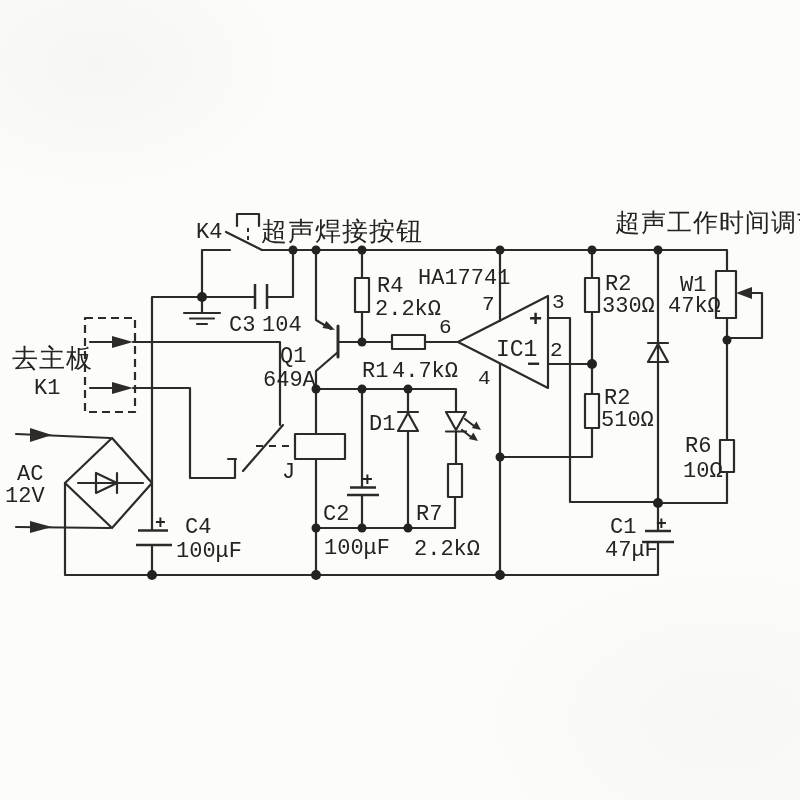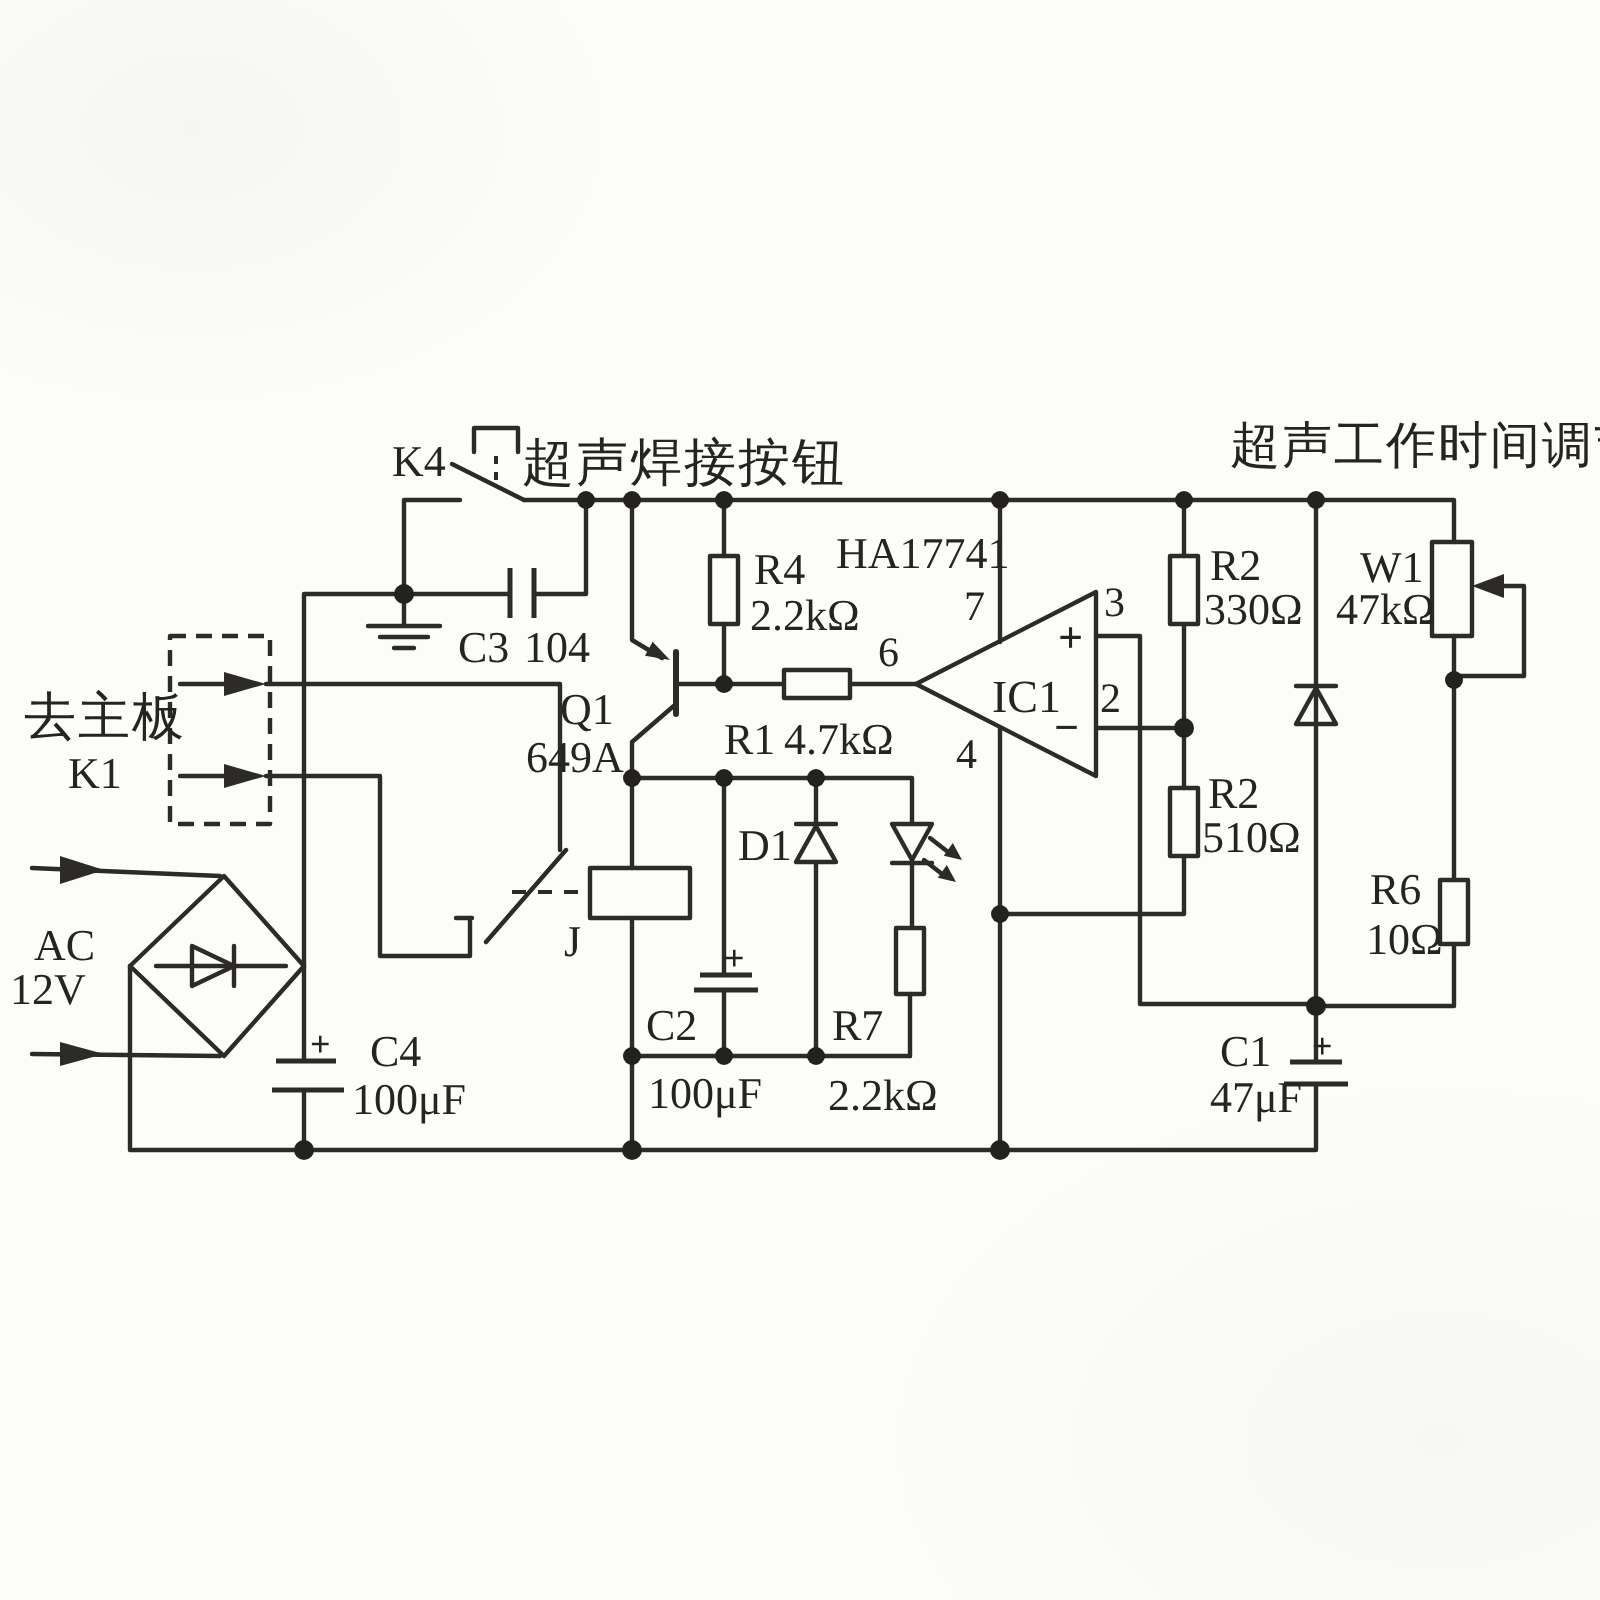--- a/index.html
+++ b/index.html
@@ -2,21 +2,21 @@
 <html><head>
 <meta charset="utf-8">
 <style>
   html,body{margin:0;padding:0;background:#ffffff;}
   #stage{
     position:relative;width:800px;height:800px;margin:0 auto;
     background:
       radial-gradient(ellipse 300px 200px at 12% 8%, rgba(190,190,185,0.10), transparent 70%),
       radial-gradient(ellipse 400px 260px at 90% 90%, rgba(190,190,185,0.08), transparent 70%),
       #fcfcfa;
-    font-family:Liberation Serif, serif;
+    font-family:Liberation Mono, monospace;
   }
   svg text{fill:#262421;}
   .lbl{font-size:22px;}
   .lbl-cn{font-size:26px;letter-spacing:1px;}
   .lbl-pin{font-size:21px;}
   .lbl-sign{font-size:22px;font-weight:bold;}
   .lbl-pol{font-size:18px;font-weight:bold;}
   .w{stroke:#2d2b28;stroke-width:2.2;fill:none;stroke-linecap:round;stroke-linejoin:round;}
   .wthick{stroke:#2d2b28;stroke-width:3;fill:none;stroke-linecap:round;}
   .sym{stroke:#2d2b28;stroke-width:2.2;fill:none;stroke-linejoin:round;}

